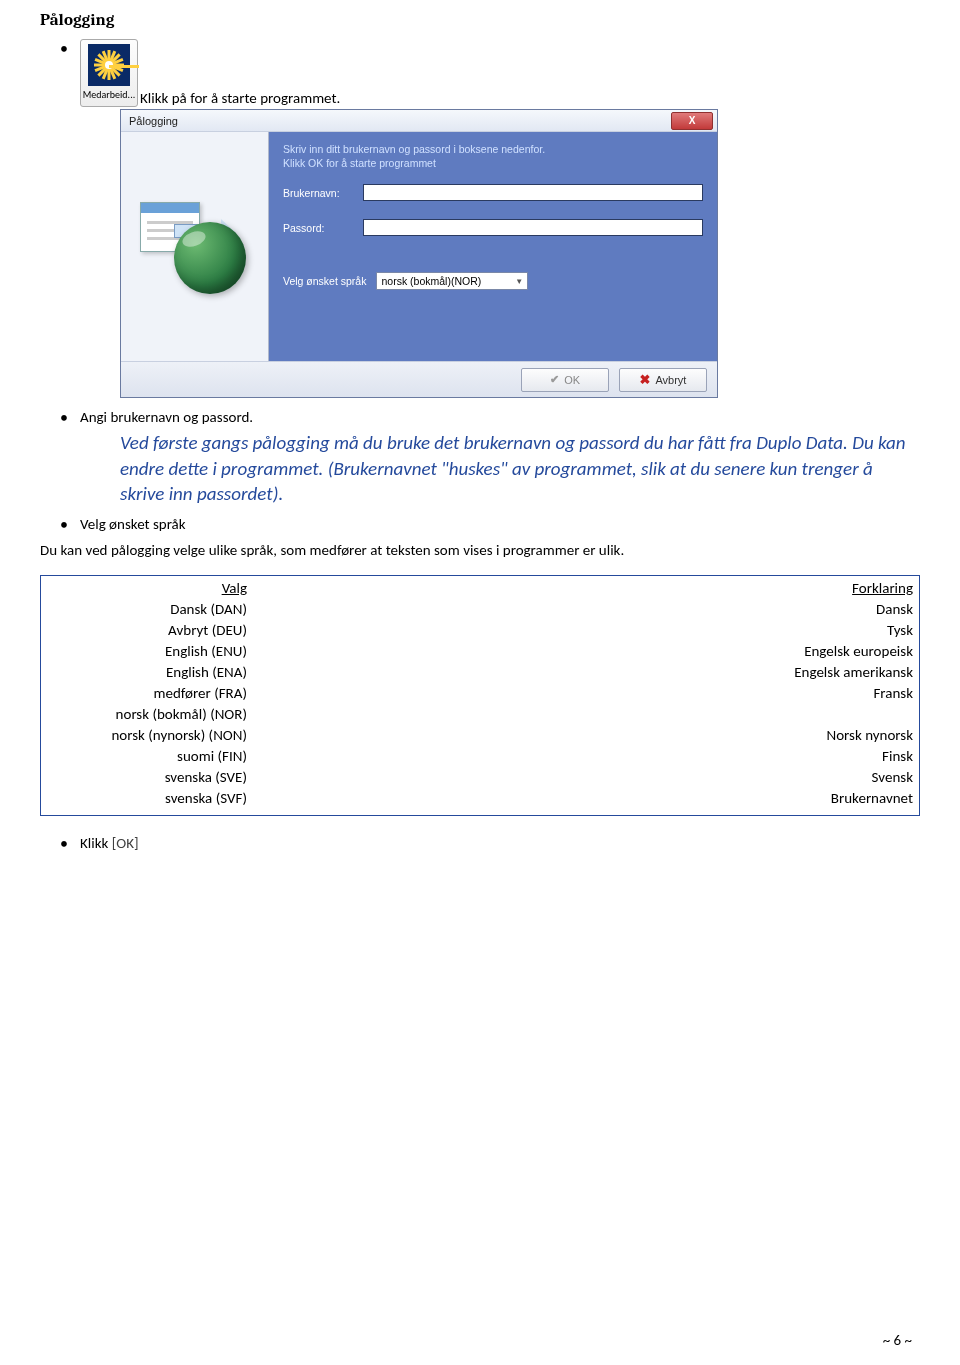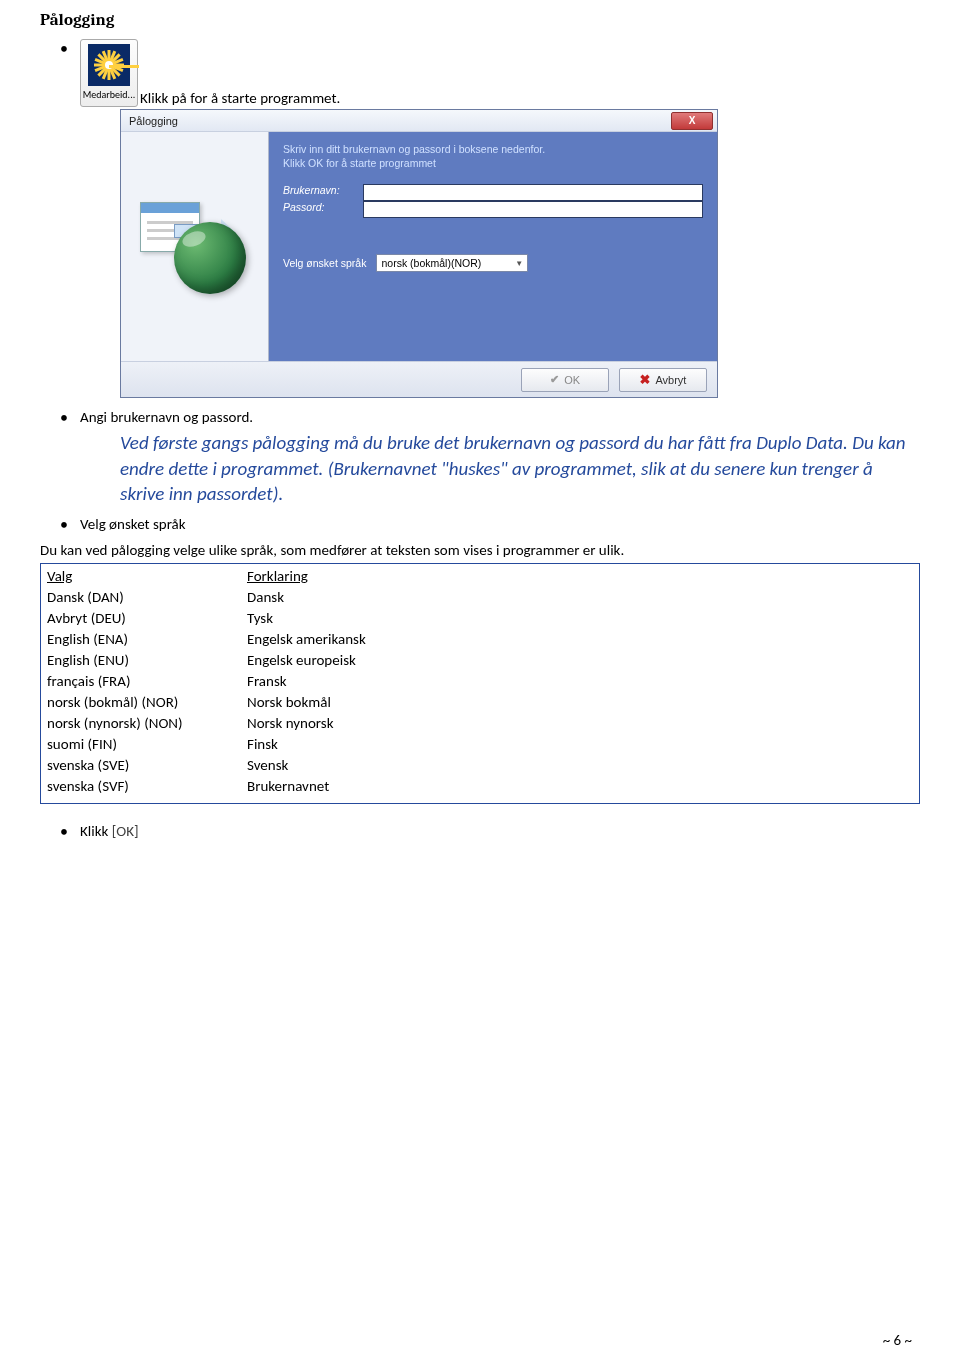--- a/index.html
+++ b/index.html
@@ -149,21 +149,21 @@
     border:1px solid #7a9cc4;
   }
   .login-arrow::after{
     content:""; position:absolute; right:-14px; top:-6px;
     border-left:14px solid #cfe3f6;
     border-top:13px solid transparent;
     border-bottom:13px solid transparent;
   }
   .dialog-right { flex:1; padding: 10px 14px 6px 14px; color:#fff; }
   .instr { color:#cfe0ff; font-size:10.5px; line-height:1.35; margin-bottom:14px; }
-  .form-row { display:flex; align-items:flex-start; margin-bottom:0;font-style:italic; }
+  .form-row { display:flex; align-items:center; margin-bottom:18px; }
   .form-label { width:80px; color:#fff; font-size:10.5px; }
   .form-input {
     flex:1; height:17px; background:#fff; border:1px solid #2a3a60;
   }
   .lang-row { display:flex; align-items:center; margin-top:36px; }
   .lang-label { color:#fff; font-size:10.5px; margin-right:10px; }
   .lang-select {
     height:18px; background:#fff; border:1px solid #7a88a8;
     display:flex; align-items:center; padding:0 4px; font-size:10.5px;
     color:#000; min-width: 130px; justify-content:space-between;gap:28px;
@@ -192,24 +192,25 @@
     color: #254a9c;
     font-size: 19px;
     line-height: 1.35;
     margin-top: 4px;
     margin-bottom: 8px;
   }
   .lang-note { margin-left: 0; }
   .table-box {
     border: 1px solid #254a9c;
     padding: 2px 6px 6px 6px;
-    margin-top: 4px;
+    margin-top: 16px;
     margin-bottom: 18px;
     font-size: 15px;
     line-height: 1.4;
+    text-align: right;
   }
   .table-row { display:flex; }
   .tcol1 { width: 200px; }
   .tcol2 { flex:1; }
   .theader { text-decoration: underline; }
   .klikk-ok { color:#404040; }
   .page-num {
     position: absolute;
     bottom: 16px;
     right: 48px;
@@ -312,34 +313,33 @@
   </div>
   <div class="table-row">
       <div class="tcol1">Dansk (DAN)</div>
       <div class="tcol2">Dansk</div>
     </div>
   <div class="table-row">
       <div class="tcol1">Avbryt (DEU)</div>
       <div class="tcol2">Tysk</div>
     </div>
   <div class="table-row">
+      <div class="tcol1">English (ENU)</div>
+      <div class="tcol2">Engelsk europeisk</div>
+    </div>
+  <div class="table-row">
       <div class="tcol1">English (ENA)</div>
       <div class="tcol2">Engelsk amerikansk</div>
     </div>
   <div class="table-row">
-      <div class="tcol1">English (ENU)</div>
-      <div class="tcol2">Engelsk europeisk</div>
-    </div>
-  <div class="table-row">
-      <div class="tcol1">français (FRA)</div>
+      <div class="tcol1">medfører (FRA)</div>
       <div class="tcol2">Fransk</div>
     </div>
   <div class="table-row">
       <div class="tcol1">norsk (bokmål) (NOR)</div>
-      <div class="tcol2">Norsk bokmål</div>
     </div>
   <div class="table-row">
       <div class="tcol1">norsk (nynorsk) (NON)</div>
       <div class="tcol2">Norsk nynorsk</div>
     </div>
   <div class="table-row">
       <div class="tcol1">suomi (FIN)</div>
       <div class="tcol2">Finsk</div>
     </div>
   <div class="table-row">

